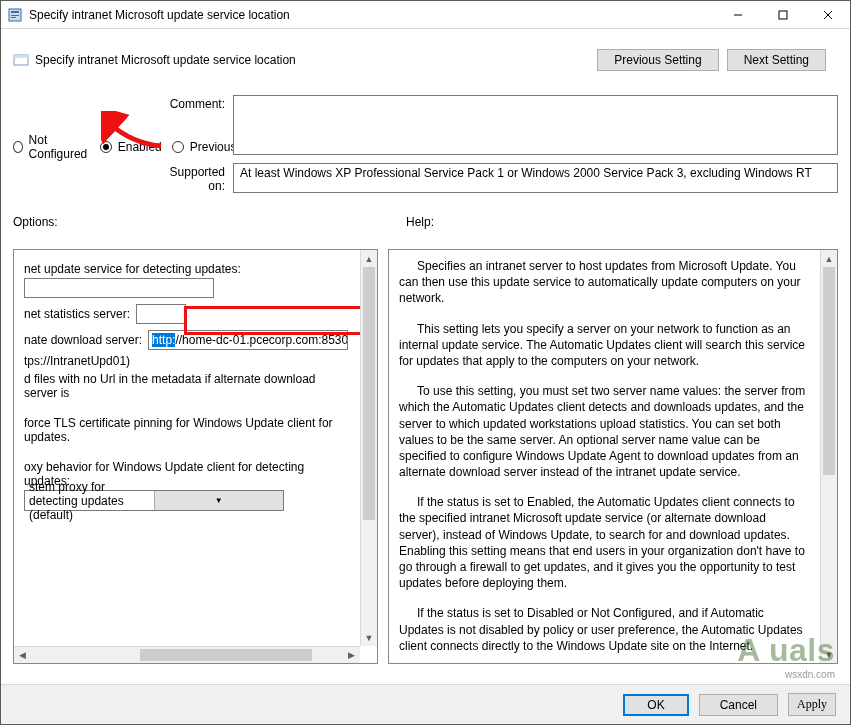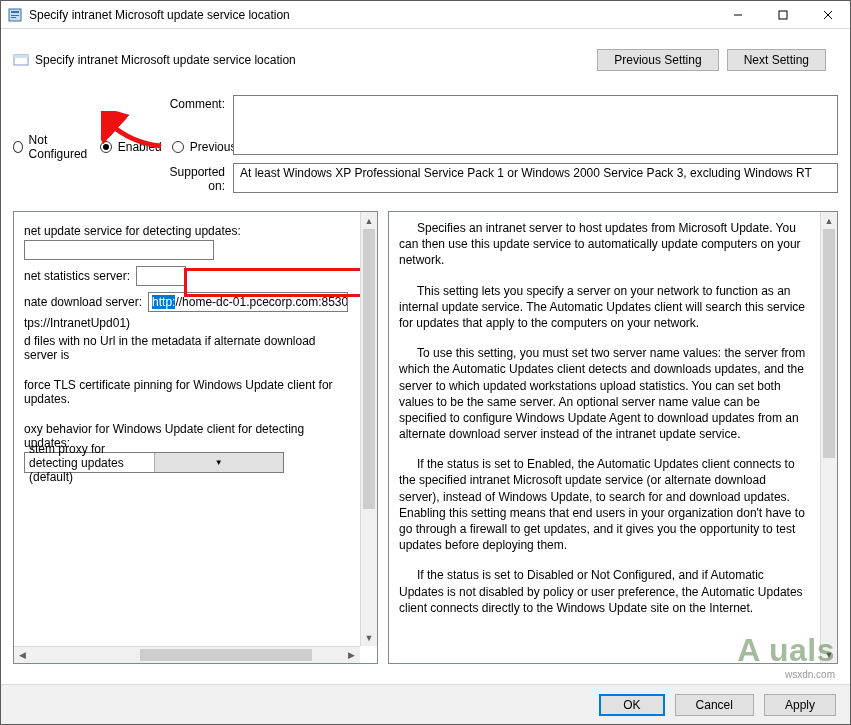--- a/index.html
+++ b/index.html
@@ -143,20 +143,24 @@
 
   <svg class="arrow" width="70" height="45">
     <defs>
         <marker id="ah" markerWidth="8" markerHeight="8" refX="2" refY="4" orient="auto">
           <polygon points="0,0 8,4 0,8" fill="#e11"></polygon>
         </marker>
       </defs>
     <path d="M 60 35 Q 30 32 8 12" stroke="#e11" stroke-width="5" fill="none" marker-end="url(#ah)"></path>
   </svg>
 
+  <div class="section-labels">
+    <div class="lab" style="width:375px;">Options:</div>
+    <div class="lab">Help:</div>
+  </div>
 
   <div class="panes">
 
     <div class="pane pane-left" style="padding-bottom:17px;">
       <div class="pane-content" style="position:relative;">
         <div class="opt-label">net update service for detecting updates:</div>
         <input class="txtbox" style="width: 190px;" value="">
         <div style="height:6px;"></div>
         <div style="display:flex; align-items:center; gap:6px;">
           <span class="opt-label" style="margin:0;">net statistics server:</span>
@@ -212,18 +216,18 @@
             <div class="thumb" style="top:0; height:55%;"></div>
           </div>
         <div class="down" style="position:absolute;bottom:0;width:100%;">▼</div>
       </div>
     </div>
   </div>
 
   <div class="bottombar">
     <button class="winbtn primary">OK</button>
     <button class="winbtn" style="padding:3px 20px;">Cancel</button>
-    <button class="winbtn" style="padding:3px 20px;">Apply</button>
+    <button class="winbtn" style="padding:3px 8px;font-family:Liberation Serif, serif;">Apply</button>
   </div>
 
   <div class="watermark">A   uals</div>
   <div class="watermark-url">wsxdn.com</div>
 </div>
 
 </body></html>

